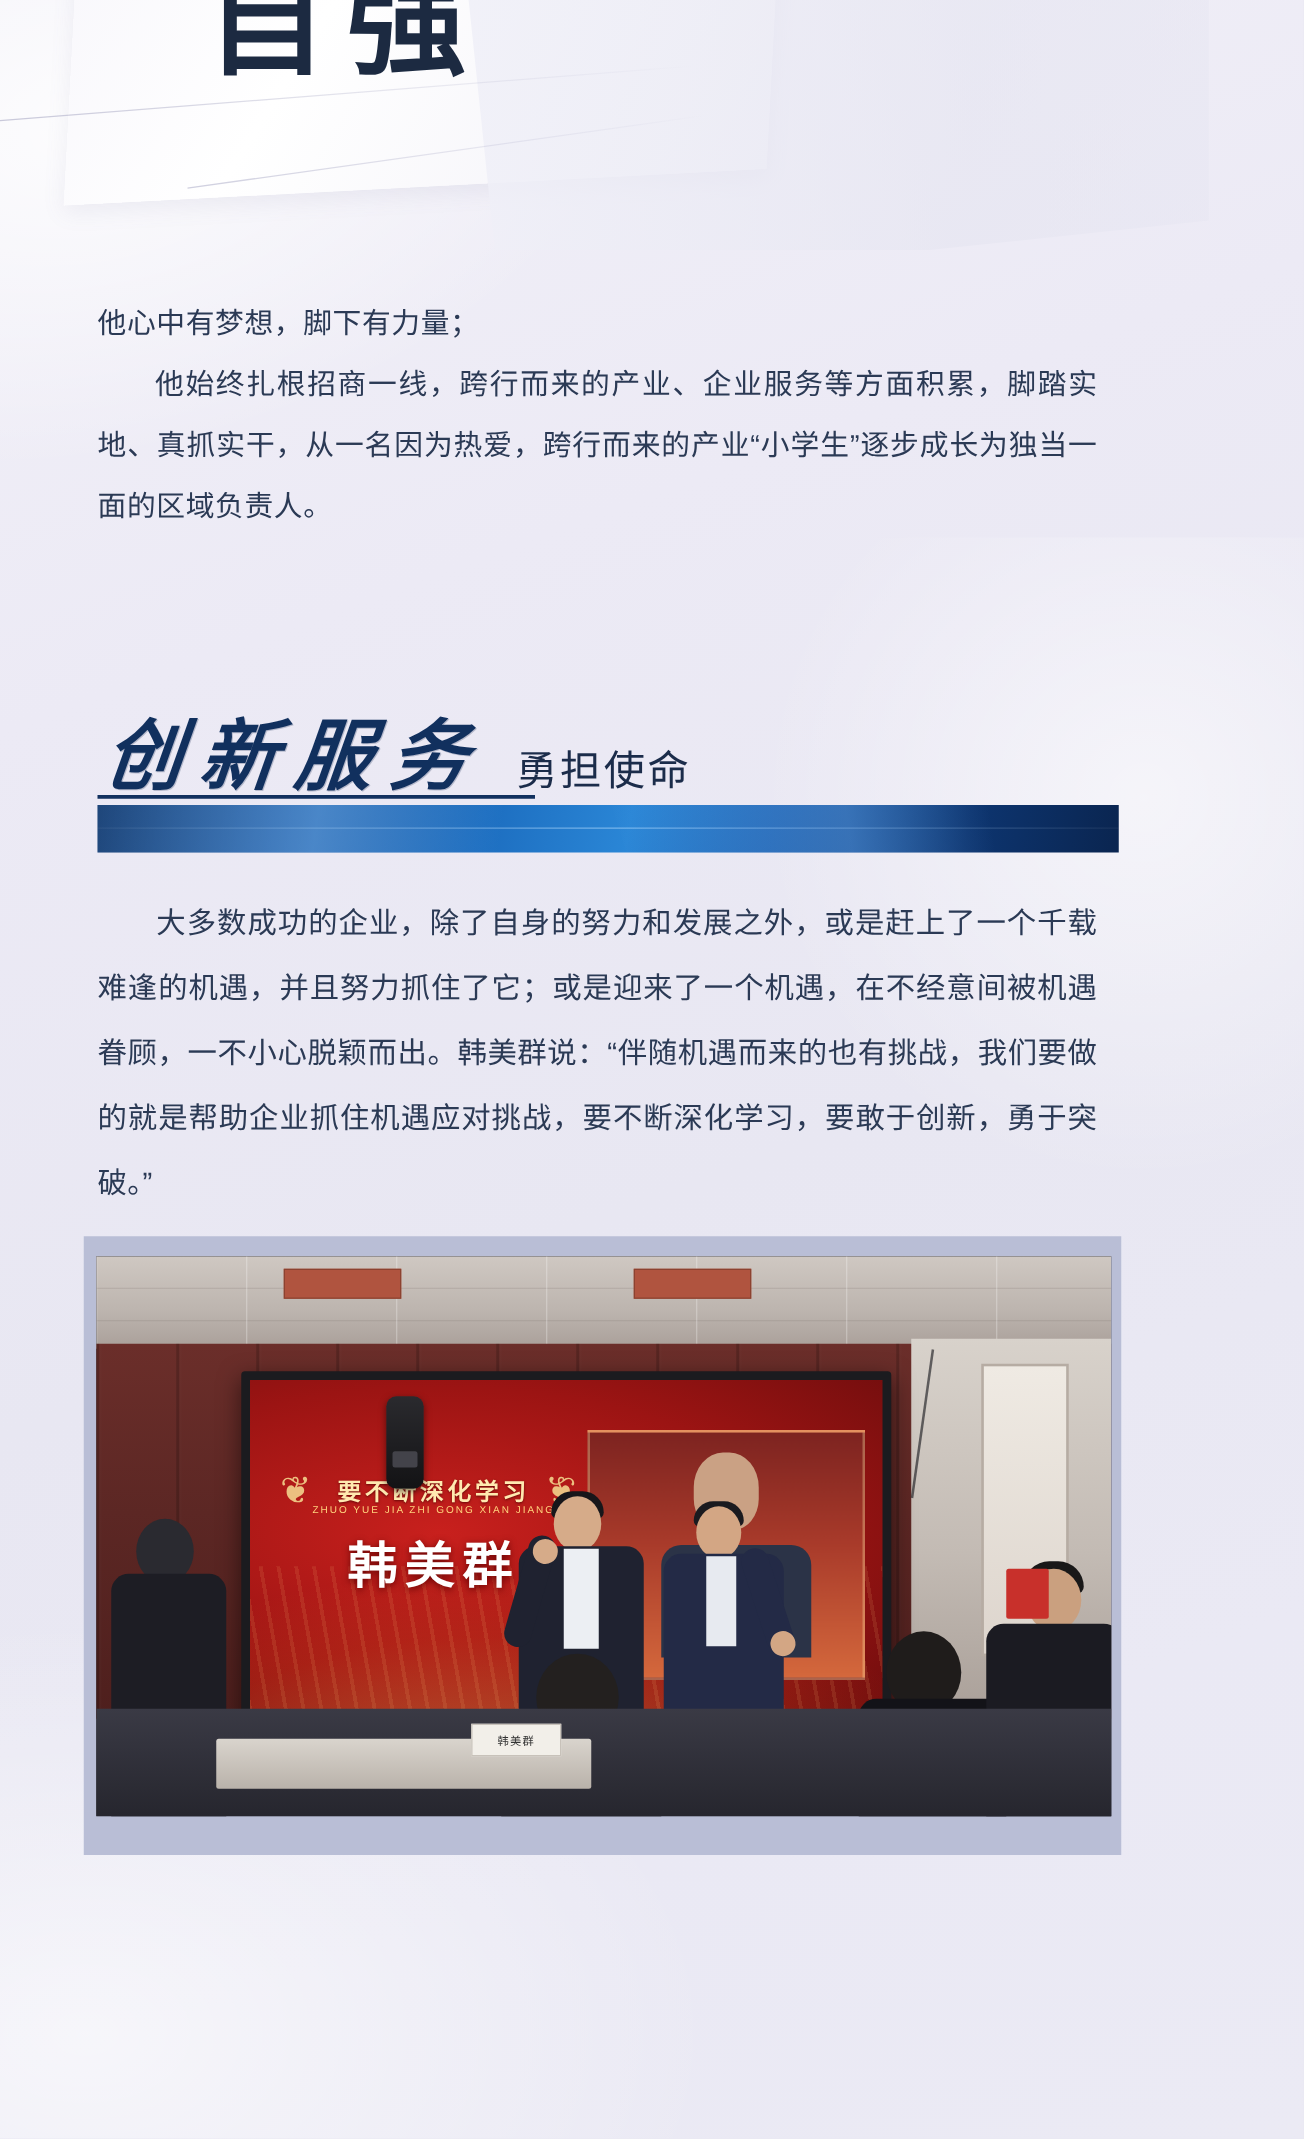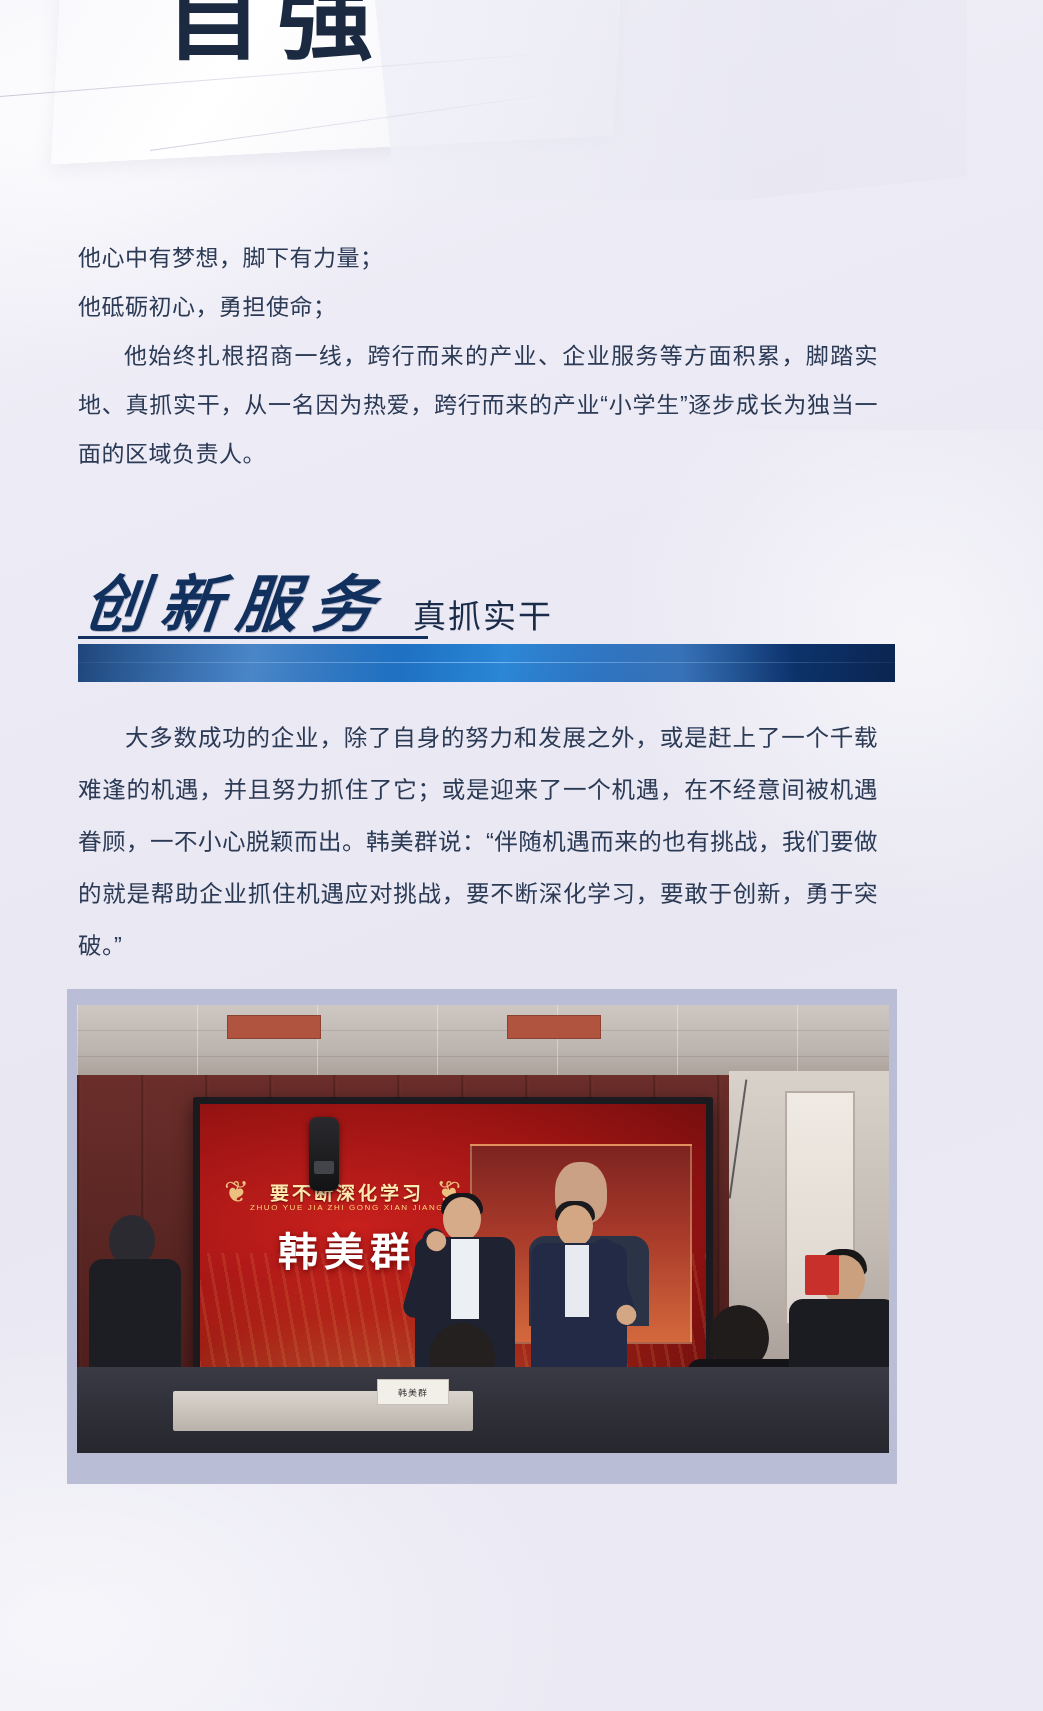--- a/index.html
+++ b/index.html
@@ -518,27 +518,26 @@
 <div class="top-banner">
   <div class="tb-sheet"></div>
   <div class="tb-diag"></div>
   <div class="tb-line"></div>
   <div class="tb-line2"></div>
   <div class="tb-title">自强</div>
 </div>
 
 <div class="intro-block">
   <div class="intro-line">他心中有梦想，脚下有力量；</div>
-  <div class="intro-line">他砥砺初心，勇担使命；</div>
   <div class="intro-para">他始终扎根招商一线，跨行而来的产业、企业服务等方面积累，脚踏实地、真抓实干，从一名因为热爱，跨行而来的产业“小学生”逐步成长为独当一面的区域负责人。</div>
 </div>
 
 <div class="section-head">
   <div class="sh-calli">创新服务</div>
-  <div class="sh-sub">真抓实干</div>
+  <div class="sh-sub">勇担使命</div>
   <div class="sh-underline"></div>
   <div class="sh-bar">
     <div class="sh-bar-line"></div>
   </div>
 </div>
 
 <div class="body-block">
   <div class="body-para">大多数成功的企业，除了自身的努力和发展之外，或是赶上了一个千载难逢的机遇，并且努力抓住了它；或是迎来了一个机遇，在不经意间被机遇眷顾，一不小心脱颖而出。韩美群说：“伴随机遇而来的也有挑战，我们要做的就是帮助企业抓住机遇应对挑战，要不断深化学习，要敢于创新，勇于突破。”</div>
 </div>
 

